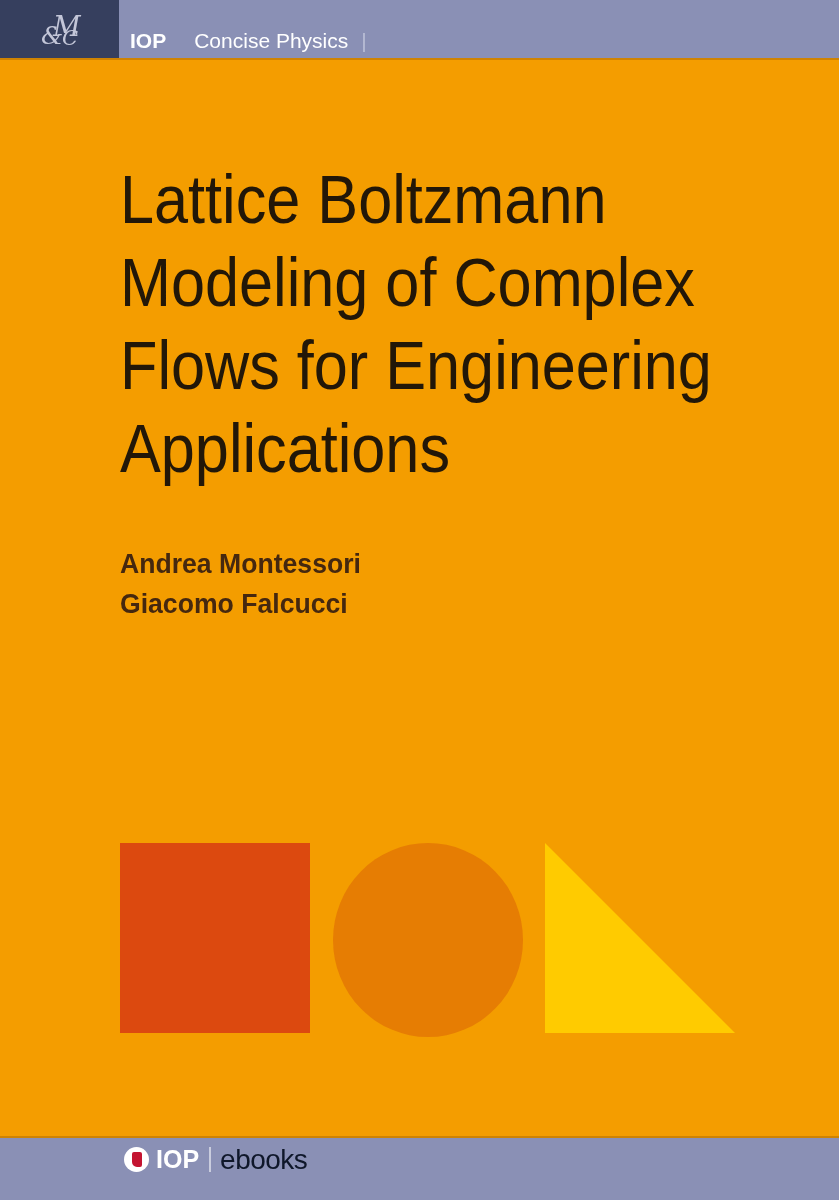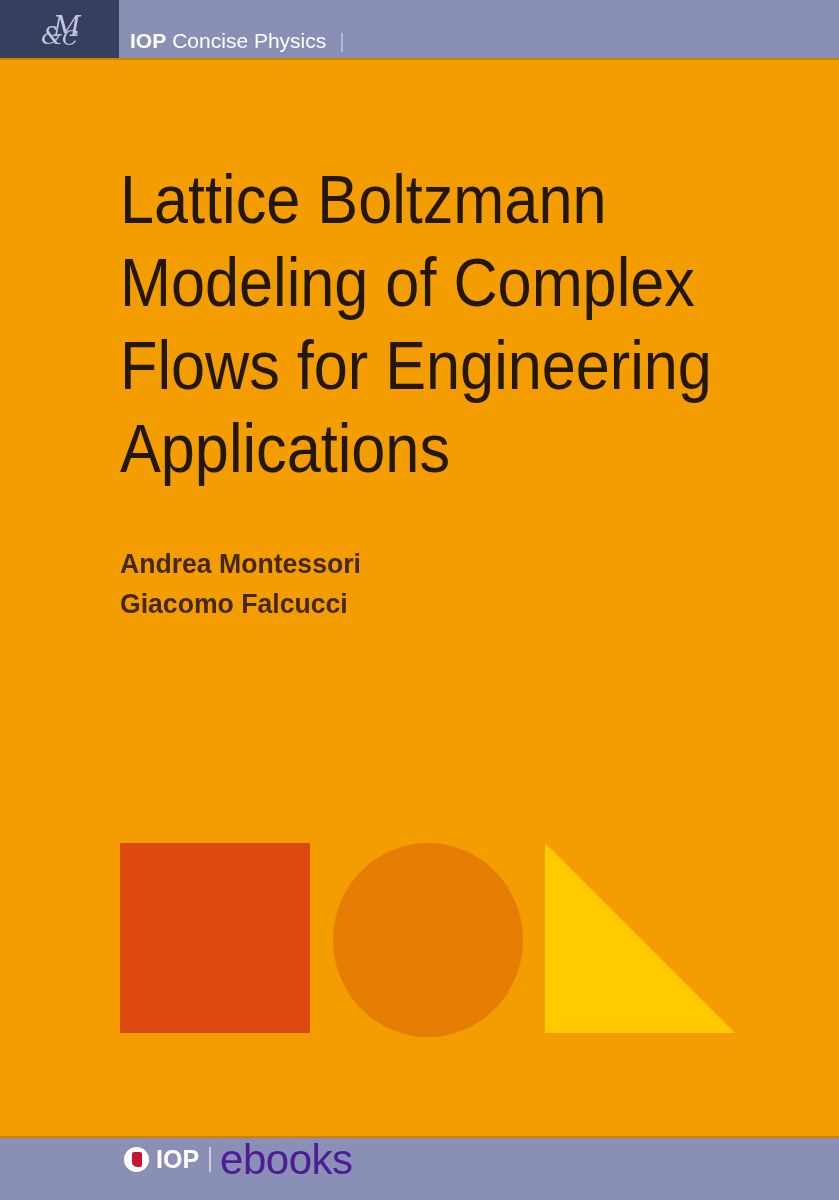--- a/index.html
+++ b/index.html
@@ -35,21 +35,21 @@
   .mono-amp{left:41px;top:23px;font-size:25px;}
   .mono-c{left:62px;top:28px;font-size:21px;}
   .topbar-text{
     display:flex;align-items:baseline;
     margin:auto 0 7px 11px;
     color:#ffffff;
     font-size:21px;line-height:21px;
     white-space:nowrap;
   }
   .brand-bold{font-weight:700;margin-right:6px;}
-  .series-name{font-weight:400;}
+  .series-name{font-weight:400;margin-left:22px;}
   .banner-divider{
     color:#b9bed6;margin:0 13px;font-weight:400;
   }
   .publication{font-weight:400;}
   
   .book-title{
     position:absolute;left:120px;top:158px;
     margin:0;
     font-size:68px;font-weight:400;
     line-height:83px;
@@ -111,21 +111,21 @@
   .iop-wordmark{
     margin-left:7px;
     color:#ffffff;font-weight:700;font-size:25px;line-height:25px;
   }
   .footer-divider{
     width:2px;height:25px;
     background:rgba(255,255,255,.55);
     margin:0 9px 0 10px;
   }
   .ebooks-wordmark{
-    color:#4c1d95;font-weight:400;font-size:42px;line-height:31px;
+    color:#0f172a;font-weight:400;font-size:28px;line-height:31px;
     letter-spacing:-0.5px;
   }
 </style>
 </head>
 <body>
 
 <div class="page">
 
   <header class="topbar">
     <div class="logo-square">

